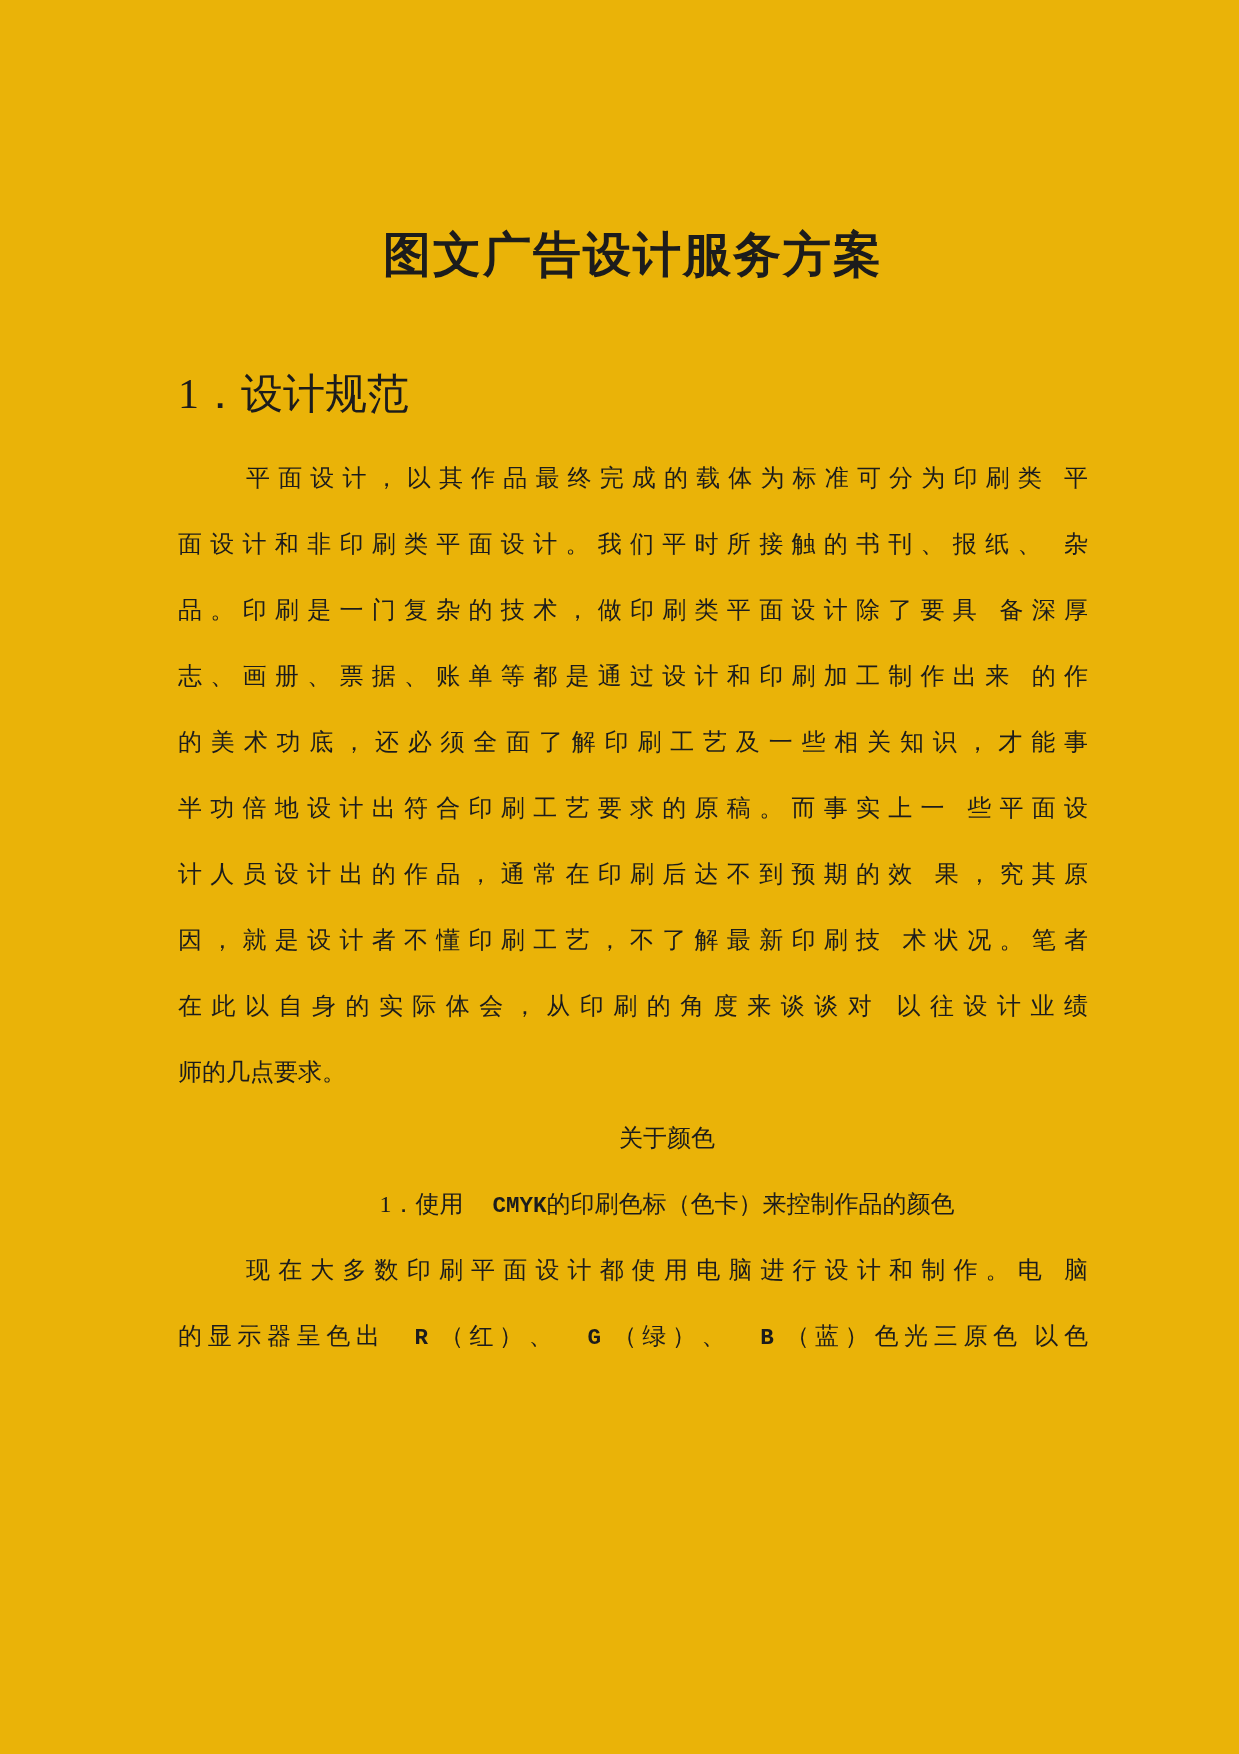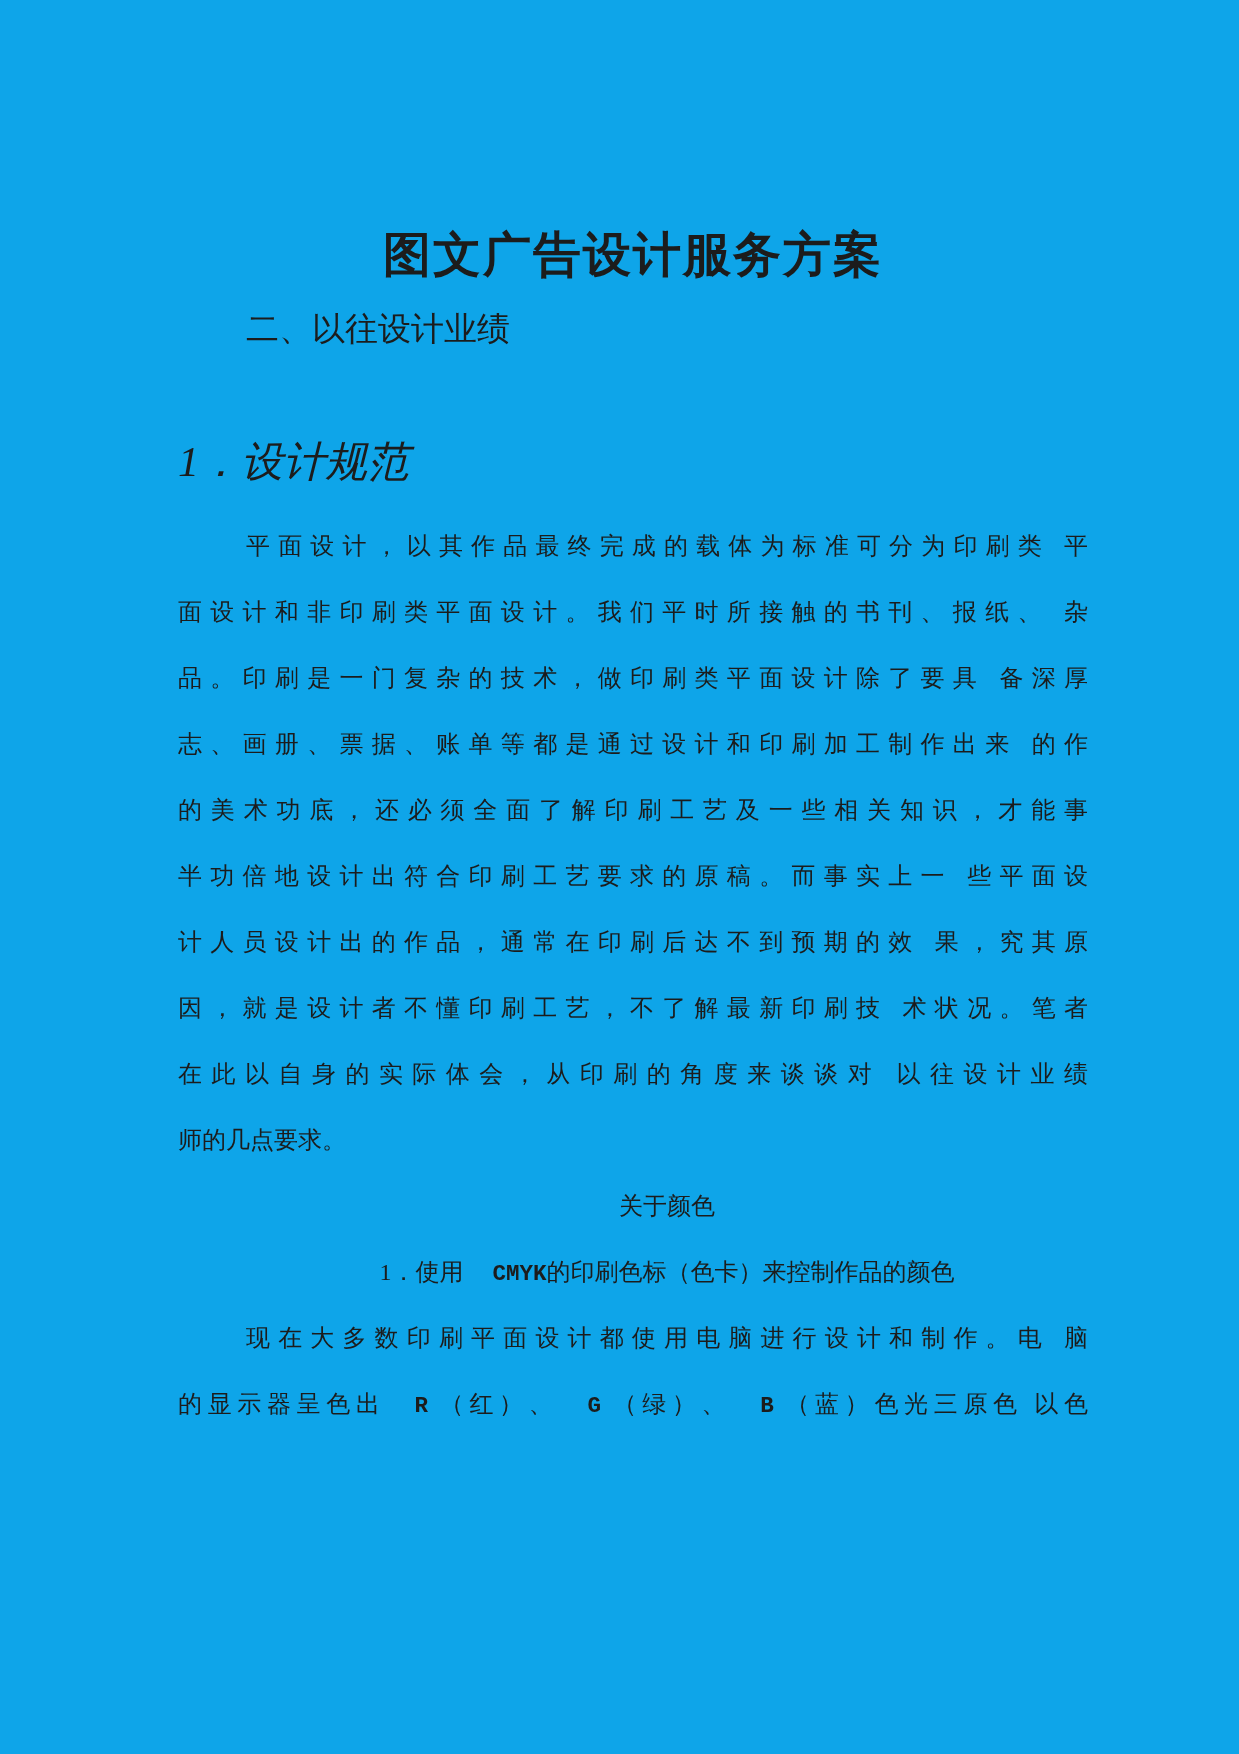--- a/index.html
+++ b/index.html
@@ -13,21 +13,21 @@
     height: 1754px;
     overflow: hidden;
     font-family: "Liberation Serif", "DejaVu Serif", serif;
     color: #1c1c1c;
   }
 
   .page {
     position: relative;
     width: 1239px;
     height: 1754px;
-    background: #0ea5e9;
+    background: #eab308;
   }
 
   .content {
     position: absolute;
     left: 178px;
     top: 0;
     width: 910px;
   }
 
   
@@ -49,21 +49,20 @@
     line-height: 48px;
     white-space: nowrap;
   }
 
   
   .section-heading {
     margin-top: 82px;
     font-size: 42px;
     line-height: 54px;
     white-space: nowrap;
-    font-style: italic;
   }
 
   
   .body-block {
     margin-top: 24px;
   }
 
   .line {
     font-size: 24px;
     line-height: 66px;
@@ -94,21 +93,20 @@
   }
 </style>
 </head>
 <body>
 
 <div class="page">
   <div class="content">
 
     <div class="doc-title">图文广告设计服务方案</div>
 
-    <div class="subtitle">二、以往设计业绩</div>
 
     <div class="section-heading">1．设计规范</div>
 
     <div class="body-block">
       <div class="line fill indent">平面设计，以其作品最终完成的载体为标准可分为印刷类 平</div>
       <div class="line fill">面设计和非印刷类平面设计。我们平时所接触的书刊、报纸、 杂</div>
       <div class="line fill">品。印刷是一门复杂的技术，做印刷类平面设计除了要具 备深厚</div>
       <div class="line fill">志、画册、票据、账单等都是通过设计和印刷加工制作出来 的作</div>
       <div class="line fill">的美术功底，还必须全面了解印刷工艺及一些相关知识，才能事</div>
       <div class="line fill">半功倍地设计出符合印刷工艺要求的原稿。而事实上一 些平面设</div>

